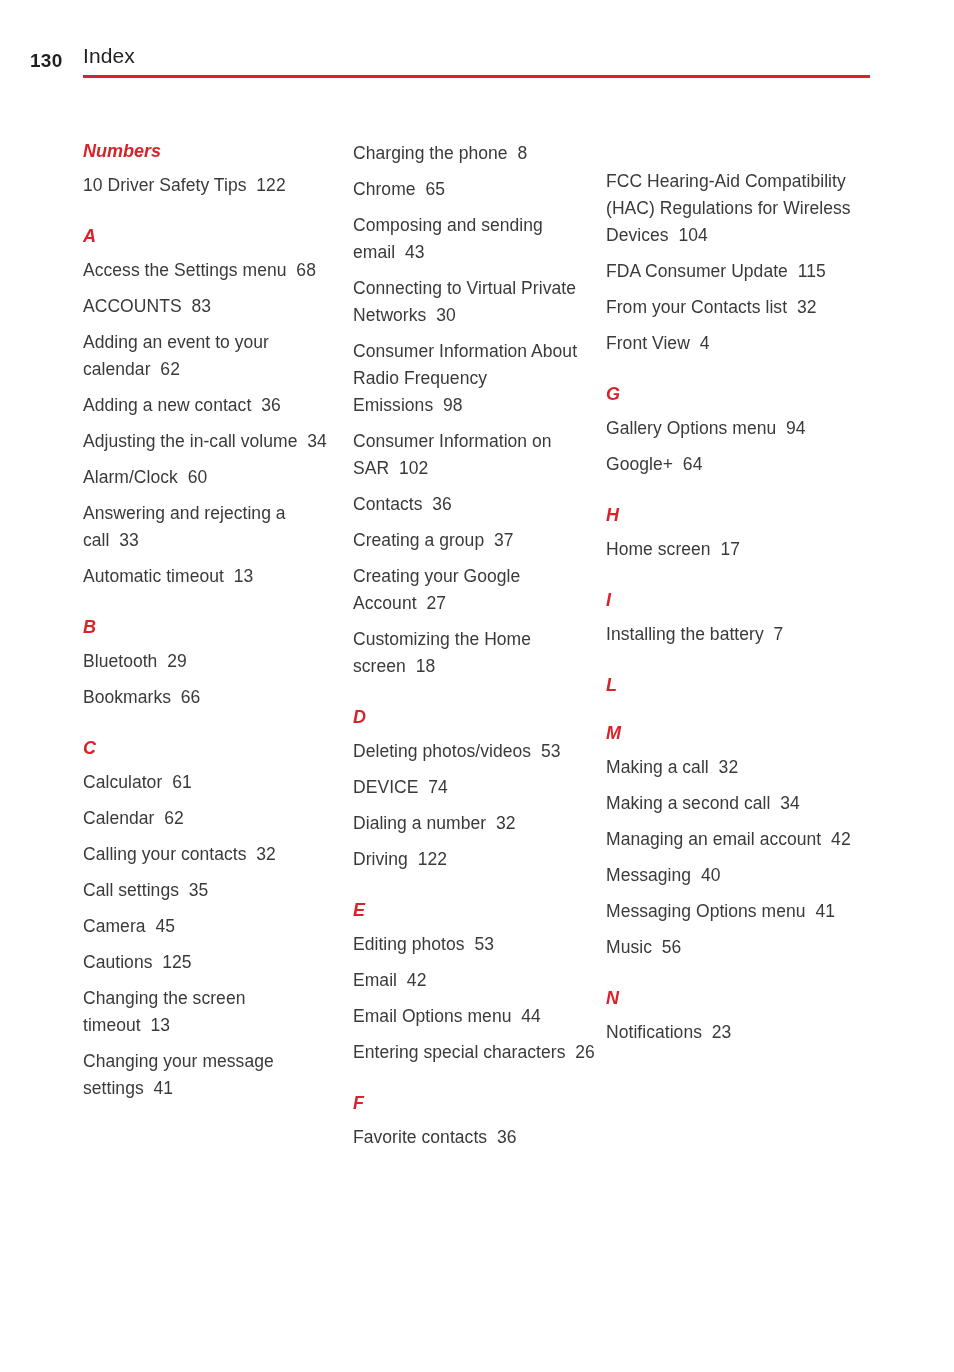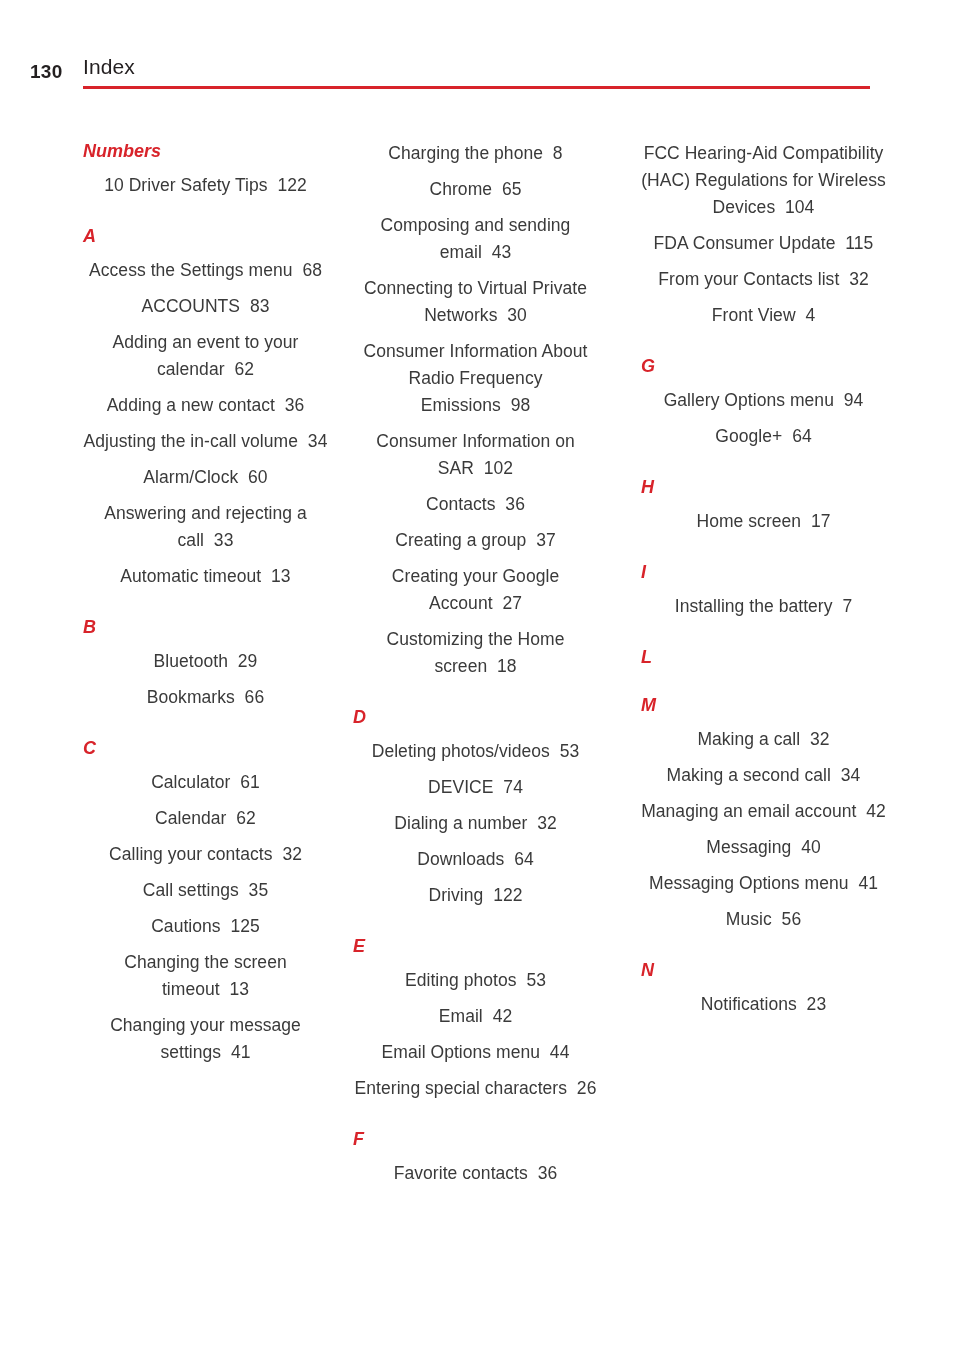--- a/index.html
+++ b/index.html
@@ -12,21 +12,21 @@
     height: 1372px;
     position: relative;
     font-family: "Liberation Sans", sans-serif;
     -webkit-font-smoothing: antialiased;
   }
 
   
   .page-header {
     position: absolute;
     left: 0;
-    top: 55px;
+    top: 44px;
     width: 782px;
     height: 40px;
   }
   .page-number {
     position: absolute;
     left: 30px;
     top: 6px;
     font-size: 19px;
     font-weight: bold;
     color: #231f20;
@@ -57,41 +57,40 @@
     top: 140px;
     width: 830px;
   }
   .column {
     position: absolute;
     top: 0;
     width: 245px;
   }
   .col-1 { left: 0px; }
   .col-2 { left: 270px; }
-  .col-3 { left: 558px; }
+  .col-3 { left: 523px; margin-top: 28px; }
 
   .section-letter {
     font-size: 18px;
     font-weight: bold;
     color: #d8232a;
     line-height: 22px;
     margin: 0 0 10px 0;
     font-style: italic;
   }
   .section-letter.first { margin-top: 0; }
   .section-block { margin-bottom: 0; }
   .section-block + .section-block .section-letter { margin-top: 26px; }
 
   .entry {
     font-size: 17.5px;
     color: #3a3a3a;
     line-height: 27px;
     margin: 0 0 9px 0;
     letter-spacing: 0.05px;
-    text-align: center;
   }
   .entry:last-child { margin-bottom: 0; }
   .entry .pg { white-space: nowrap; }
 </style>
 </head>
 <body>
 
 <div class="page-header">
   <div class="page-number">130</div>
   <div class="header-title">Index</div>
@@ -119,20 +118,21 @@
         <div class="section-letter">B</div>
         <div class="entry"><span>Bluetooth</span>&nbsp;&nbsp;<span class="pg">29</span></div>
         <div class="entry"><span>Bookmarks</span>&nbsp;&nbsp;<span class="pg">66</span></div>
       </div>
       <div class="section-block">
         <div class="section-letter">C</div>
         <div class="entry"><span>Calculator</span>&nbsp;&nbsp;<span class="pg">61</span></div>
         <div class="entry"><span>Calendar</span>&nbsp;&nbsp;<span class="pg">62</span></div>
         <div class="entry"><span>Calling your contacts</span>&nbsp;&nbsp;<span class="pg">32</span></div>
         <div class="entry"><span>Call settings</span>&nbsp;&nbsp;<span class="pg">35</span></div>
+        <div class="entry"><span>Camera</span>&nbsp;&nbsp;<span class="pg">45</span></div>
         <div class="entry"><span>Cautions</span>&nbsp;&nbsp;<span class="pg">125</span></div>
         <div class="entry"><span>Changing the screen timeout</span>&nbsp;&nbsp;<span class="pg">13</span></div>
         <div class="entry"><span>Changing your message settings</span>&nbsp;&nbsp;<span class="pg">41</span></div>
       </div>
     </div>
   <div class="column col-2">
       <div class="section-block">
         <div class="entry"><span>Charging the phone</span>&nbsp;&nbsp;<span class="pg">8</span></div>
         <div class="entry"><span>Chrome</span>&nbsp;&nbsp;<span class="pg">65</span></div>
         <div class="entry"><span>Composing and sending email</span>&nbsp;&nbsp;<span class="pg">43</span></div>
@@ -142,21 +142,20 @@
         <div class="entry"><span>Contacts</span>&nbsp;&nbsp;<span class="pg">36</span></div>
         <div class="entry"><span>Creating a group</span>&nbsp;&nbsp;<span class="pg">37</span></div>
         <div class="entry"><span>Creating your Google Account</span>&nbsp;&nbsp;<span class="pg">27</span></div>
         <div class="entry"><span>Customizing the Home screen</span>&nbsp;&nbsp;<span class="pg">18</span></div>
       </div>
       <div class="section-block">
         <div class="section-letter">D</div>
         <div class="entry"><span>Deleting photos/videos</span>&nbsp;&nbsp;<span class="pg">53</span></div>
         <div class="entry"><span>DEVICE</span>&nbsp;&nbsp;<span class="pg">74</span></div>
         <div class="entry"><span>Dialing a number</span>&nbsp;&nbsp;<span class="pg">32</span></div>
-        <div class="entry"><span>Downloads</span>&nbsp;&nbsp;<span class="pg">64</span></div>
         <div class="entry"><span>Driving</span>&nbsp;&nbsp;<span class="pg">122</span></div>
       </div>
       <div class="section-block">
         <div class="section-letter">E</div>
         <div class="entry"><span>Editing photos</span>&nbsp;&nbsp;<span class="pg">53</span></div>
         <div class="entry"><span>Email</span>&nbsp;&nbsp;<span class="pg">42</span></div>
         <div class="entry"><span>Email Options menu</span>&nbsp;&nbsp;<span class="pg">44</span></div>
         <div class="entry"><span>Entering special characters</span>&nbsp;&nbsp;<span class="pg">26</span></div>
       </div>
       <div class="section-block">

